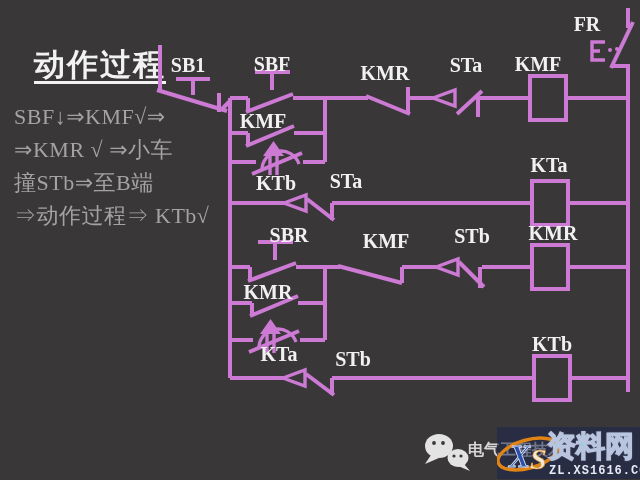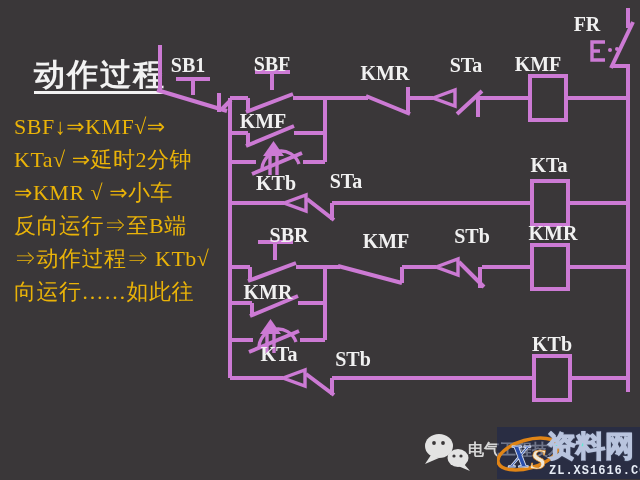--- a/index.html
+++ b/index.html
@@ -6,25 +6,25 @@
   body{
     width:640px;height:480px;position:relative;overflow:hidden;
     background:#3a3739;
     font-family:"Liberation Serif",serif;
   }
   
   .left-panel{position:absolute;left:14px;top:44px;width:212px;color:#f2f2f2;}
   .proc-title{
     font-size:31px;font-weight:bold;letter-spacing:2px;
     text-decoration:underline;text-underline-offset:6px;
-    margin:10px 0 14px 20px;
+    margin:0 0 14px 20px;
   }
   .proc-line{
     font-size:22px;line-height:33px;white-space:nowrap;
-    color:#eab308;letter-spacing:0.5px;
+    color:#a3a3a3;letter-spacing:0.5px;
   }
   
   .circuit-svg{position:absolute;left:0;top:0;}
   .wire{stroke:#cc7ad4;stroke-width:4;fill:none;stroke-linecap:butt;}
   .wire-thin{stroke:#cc7ad4;stroke-width:3.4;fill:none;}
   .sym-fill{fill:#cc7ad4;stroke:none;}
   .clabel{font-family:"Liberation Serif",serif;font-weight:bold;font-size:20px;fill:#f1f1f1;text-anchor:middle;}
   
   .footer-caption{
     position:absolute;left:468px;top:440px;width:160px;
@@ -49,25 +49,23 @@
     font-size:12px;font-weight:bold;color:#e6ecf6;letter-spacing:1px;white-space:nowrap;
   }
   .wm-logo{position:absolute;left:0;top:0;}
 </style>
 </head>
 <body>
 
 <div class="left-panel">
   <div class="proc-title">动作过程</div>
   <div class="proc-line">SBF↓⇒KMF√⇒</div>
-  <div class="proc-line">KTa√ ⇒延时2分钟</div>
   <div class="proc-line">⇒KMR √ ⇒小车</div>
-  <div class="proc-line">反向运行⇒至B端</div>
+  <div class="proc-line">撞STb⇒至B端</div>
   <div class="proc-line">⇒动作过程⇒ KTb√</div>
-  <div class="proc-line">向运行……如此往</div>
 </div>
 
 <svg class="circuit-svg" width="640" height="480" viewBox="0 0 640 480">
 
   <g>
     <path class="wire" d="M230,98 V378"></path>
     <path class="wire" d="M628,8 V28 M628,64 V392"></path>
   </g>
 
   <g>

